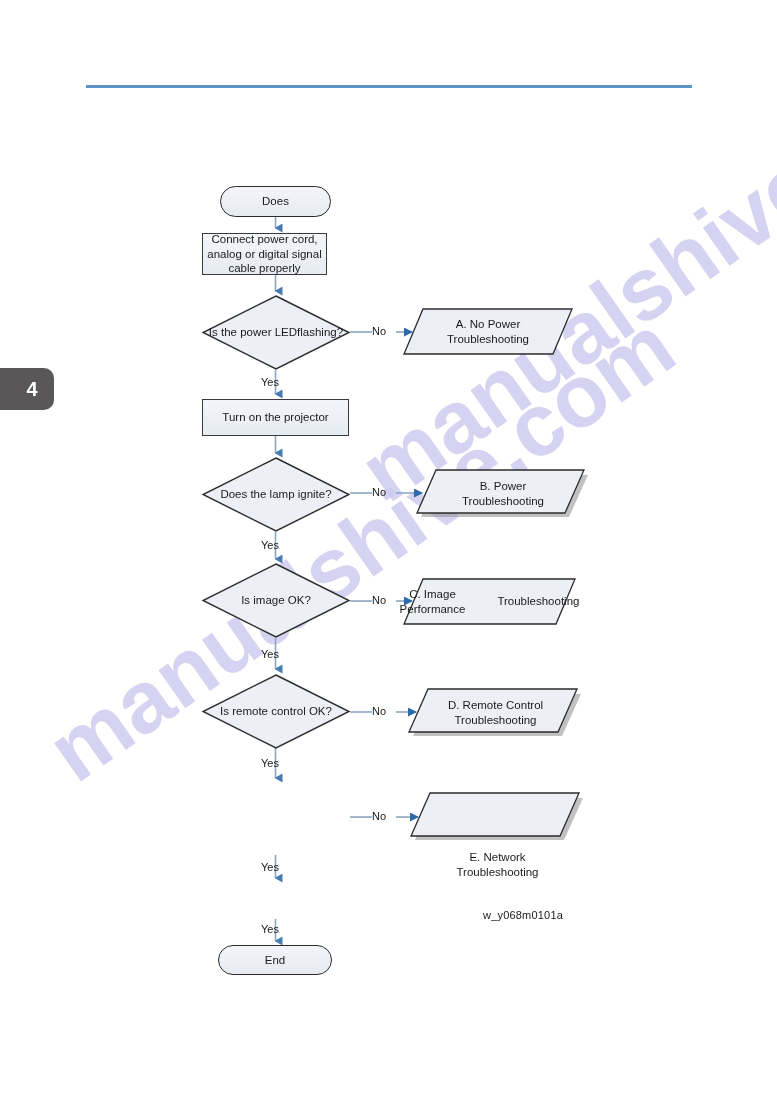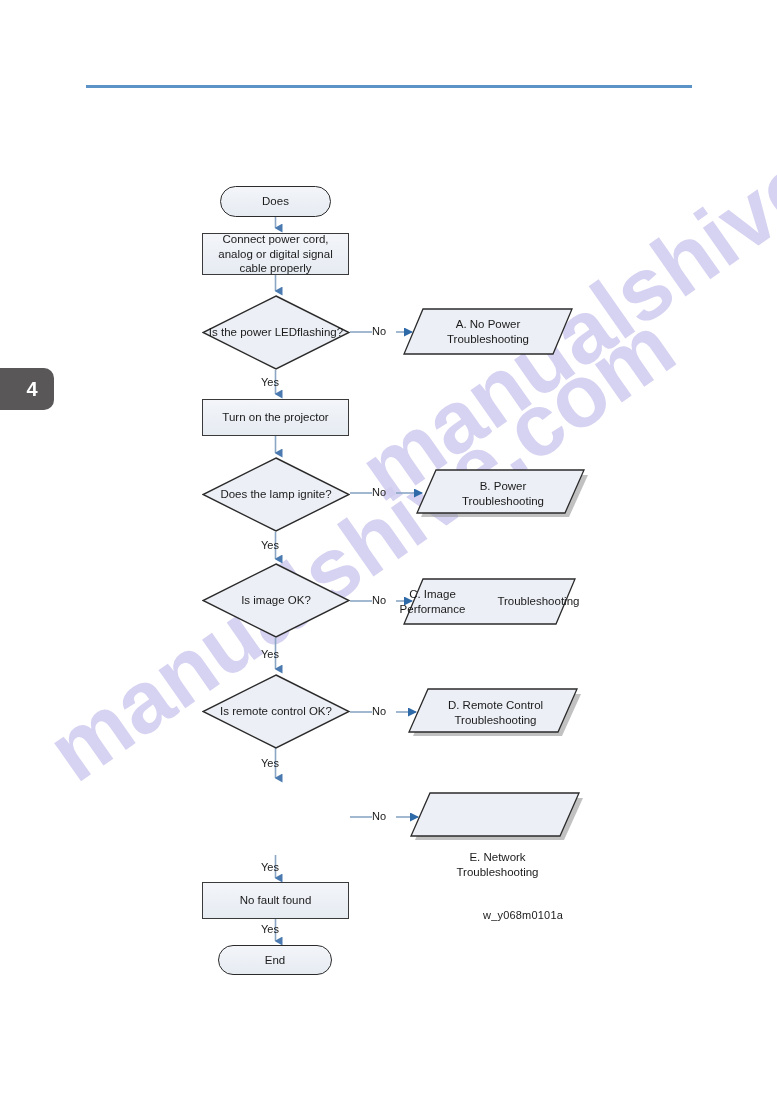--- a/index.html
+++ b/index.html
@@ -214,21 +214,21 @@
       <line x1="396" y1="712" x2="416" y2="712" marker-end="url(#arrowright)"></line>
       <line x1="350" y1="817" x2="372" y2="817"></line>
       <line x1="396" y1="817" x2="418" y2="817" marker-end="url(#arrowright)"></line>
     </g>
   </svg>
 
   <div class="node terminator" style="left:220px; top:186px; width:111px; height:31px;">
     <span>Does</span>
   </div>
 
-  <div class="node process" style="left:202px; top:233px; width:147px; height:42px; flex-direction:column; padding:2px 4px;">
+  <div class="node process" style="left:202px; top:233px; width:125px; height:42px; flex-direction:column; padding:2px 4px;">
     <span>Connect power cord,</span>
     <span>analog or digital signal</span>
     <span>cable properly</span>
   </div>
 
   <div class="decision-wrap" style="left:202px; top:295px; width:148px; height:75px;">
     <svg width="148" height="75">
       <polygon points="74,1 147,37.5 74,74 1,37.5" fill="#eceff5" stroke="#2b2b2b" stroke-width="1.4"></polygon>
     </svg>
     <div class="decision-label" style="flex-direction:row;">
@@ -315,23 +315,20 @@
     <svg width="175" height="50">
       <polygon points="24,6 173,6 154,48 5,48" fill="#8e8e8e" opacity="0.55"></polygon>
       <polygon points="20,1 169,1 150,44 1,44" fill="#eceff5" stroke="#2b2b2b" stroke-width="1.3"></polygon>
     </svg>
     <div class="para-label" style="flex-direction:column; padding-bottom:6px;margin-top:48px;">
       <span>E. Network</span>
       <span>Troubleshooting</span>
     </div>
   </div>
 
-  <div class="node process" style="left:202px; top:882px; width:147px; height:37px;">
-    <span>No fault found</span>
-  </div>
 
   <div class="node terminator" style="left:218px; top:945px; width:114px; height:30px;">
     <span>End</span>
   </div>
 
   <div class="edge-label" style="left:372px; top:325px;">No</div>
   <div class="edge-label" style="left:372px; top:486px;">No</div>
   <div class="edge-label" style="left:372px; top:594px;">No</div>
   <div class="edge-label" style="left:372px; top:705px;">No</div>
   <div class="edge-label" style="left:372px; top:810px;">No</div>

